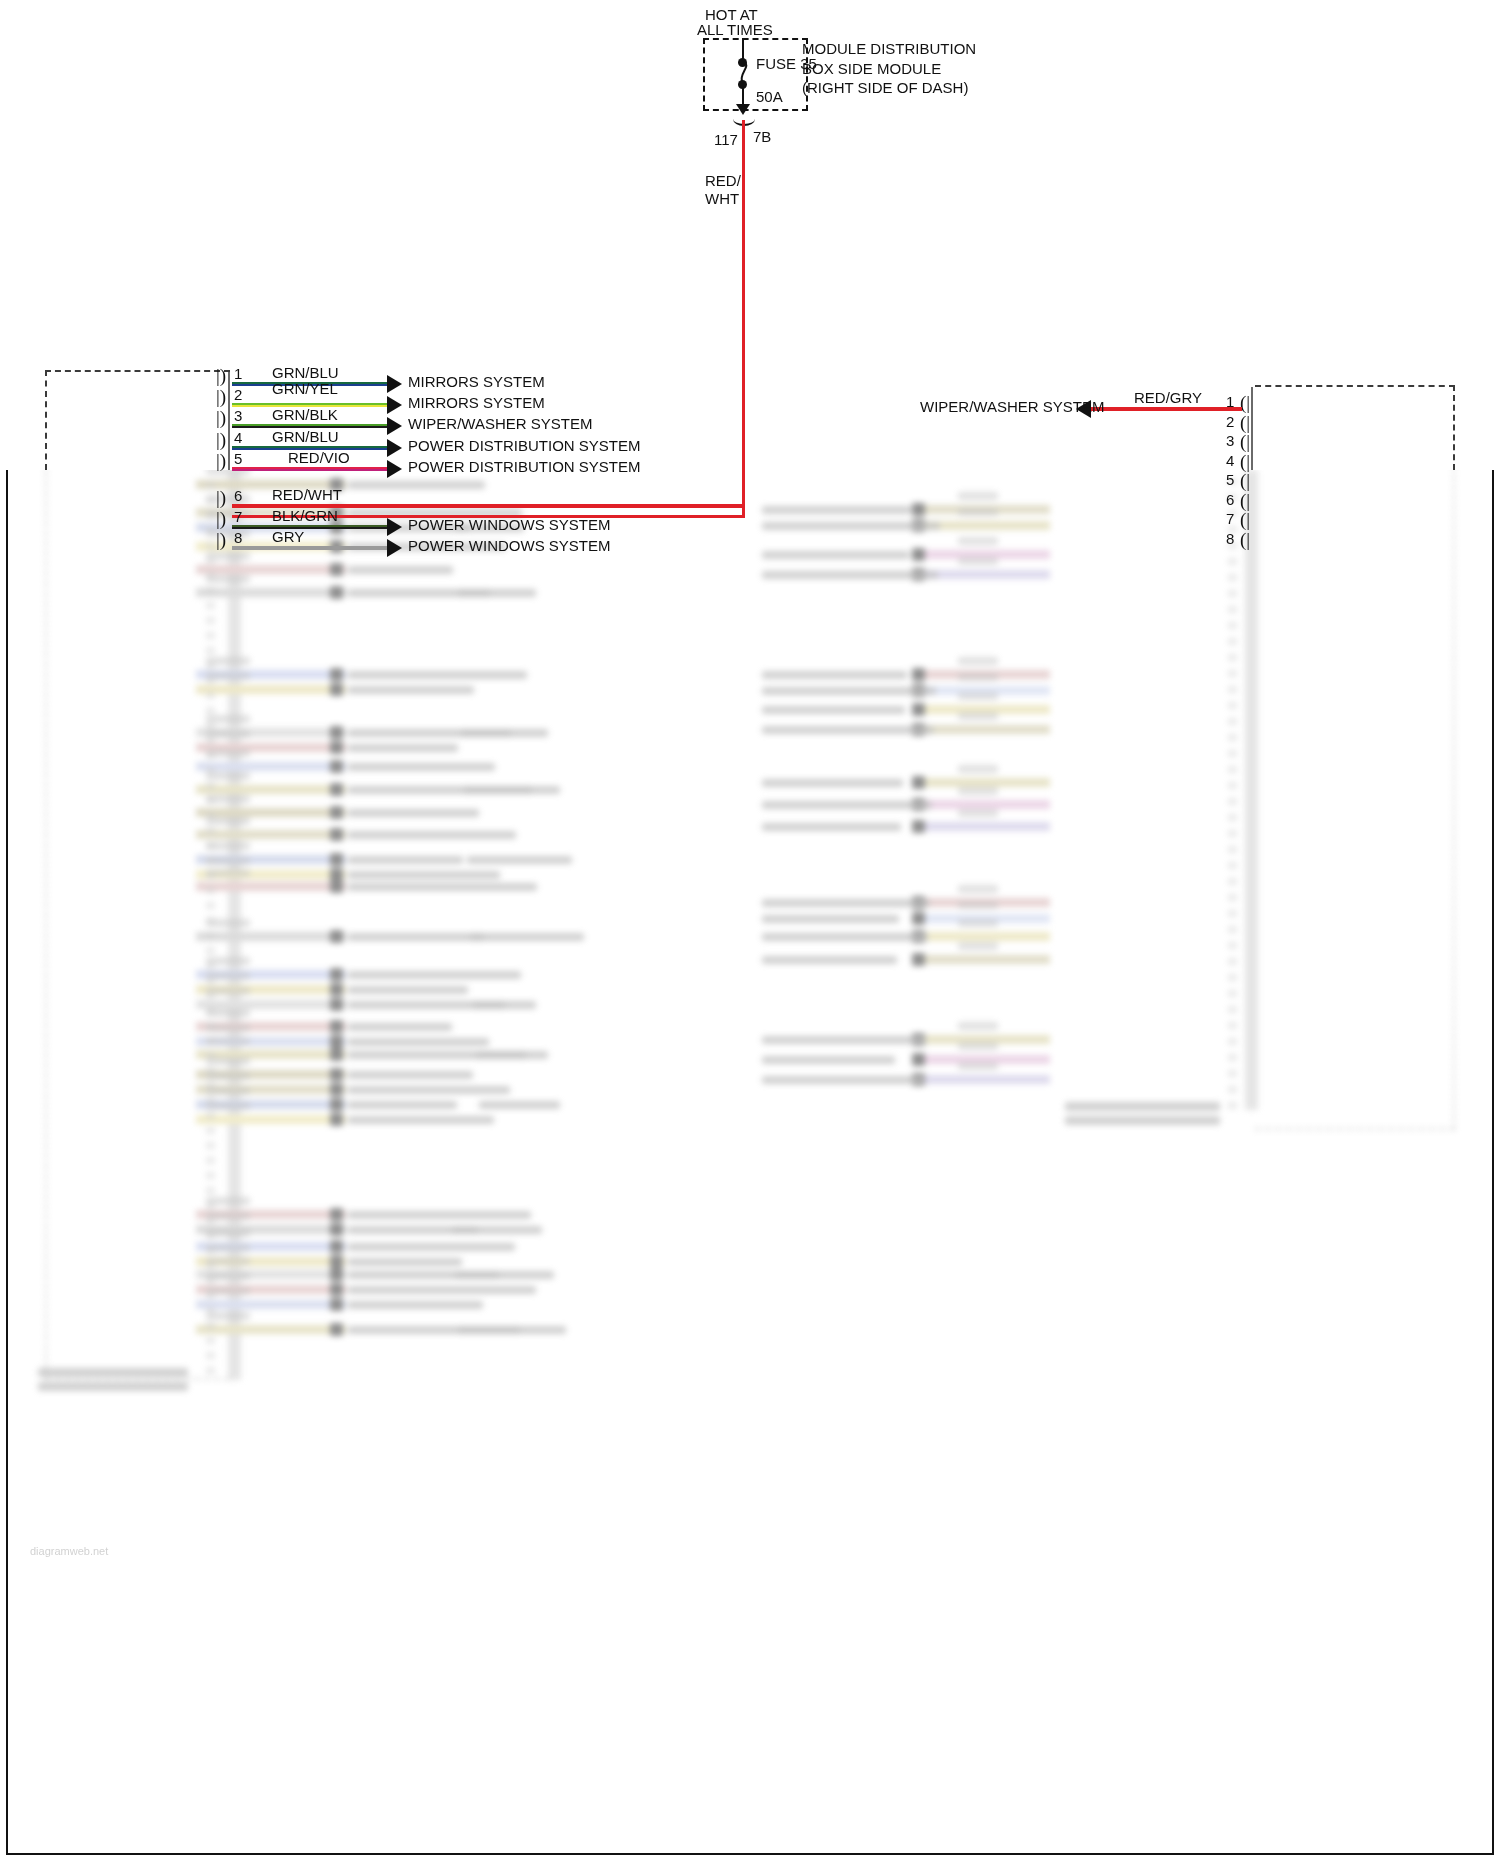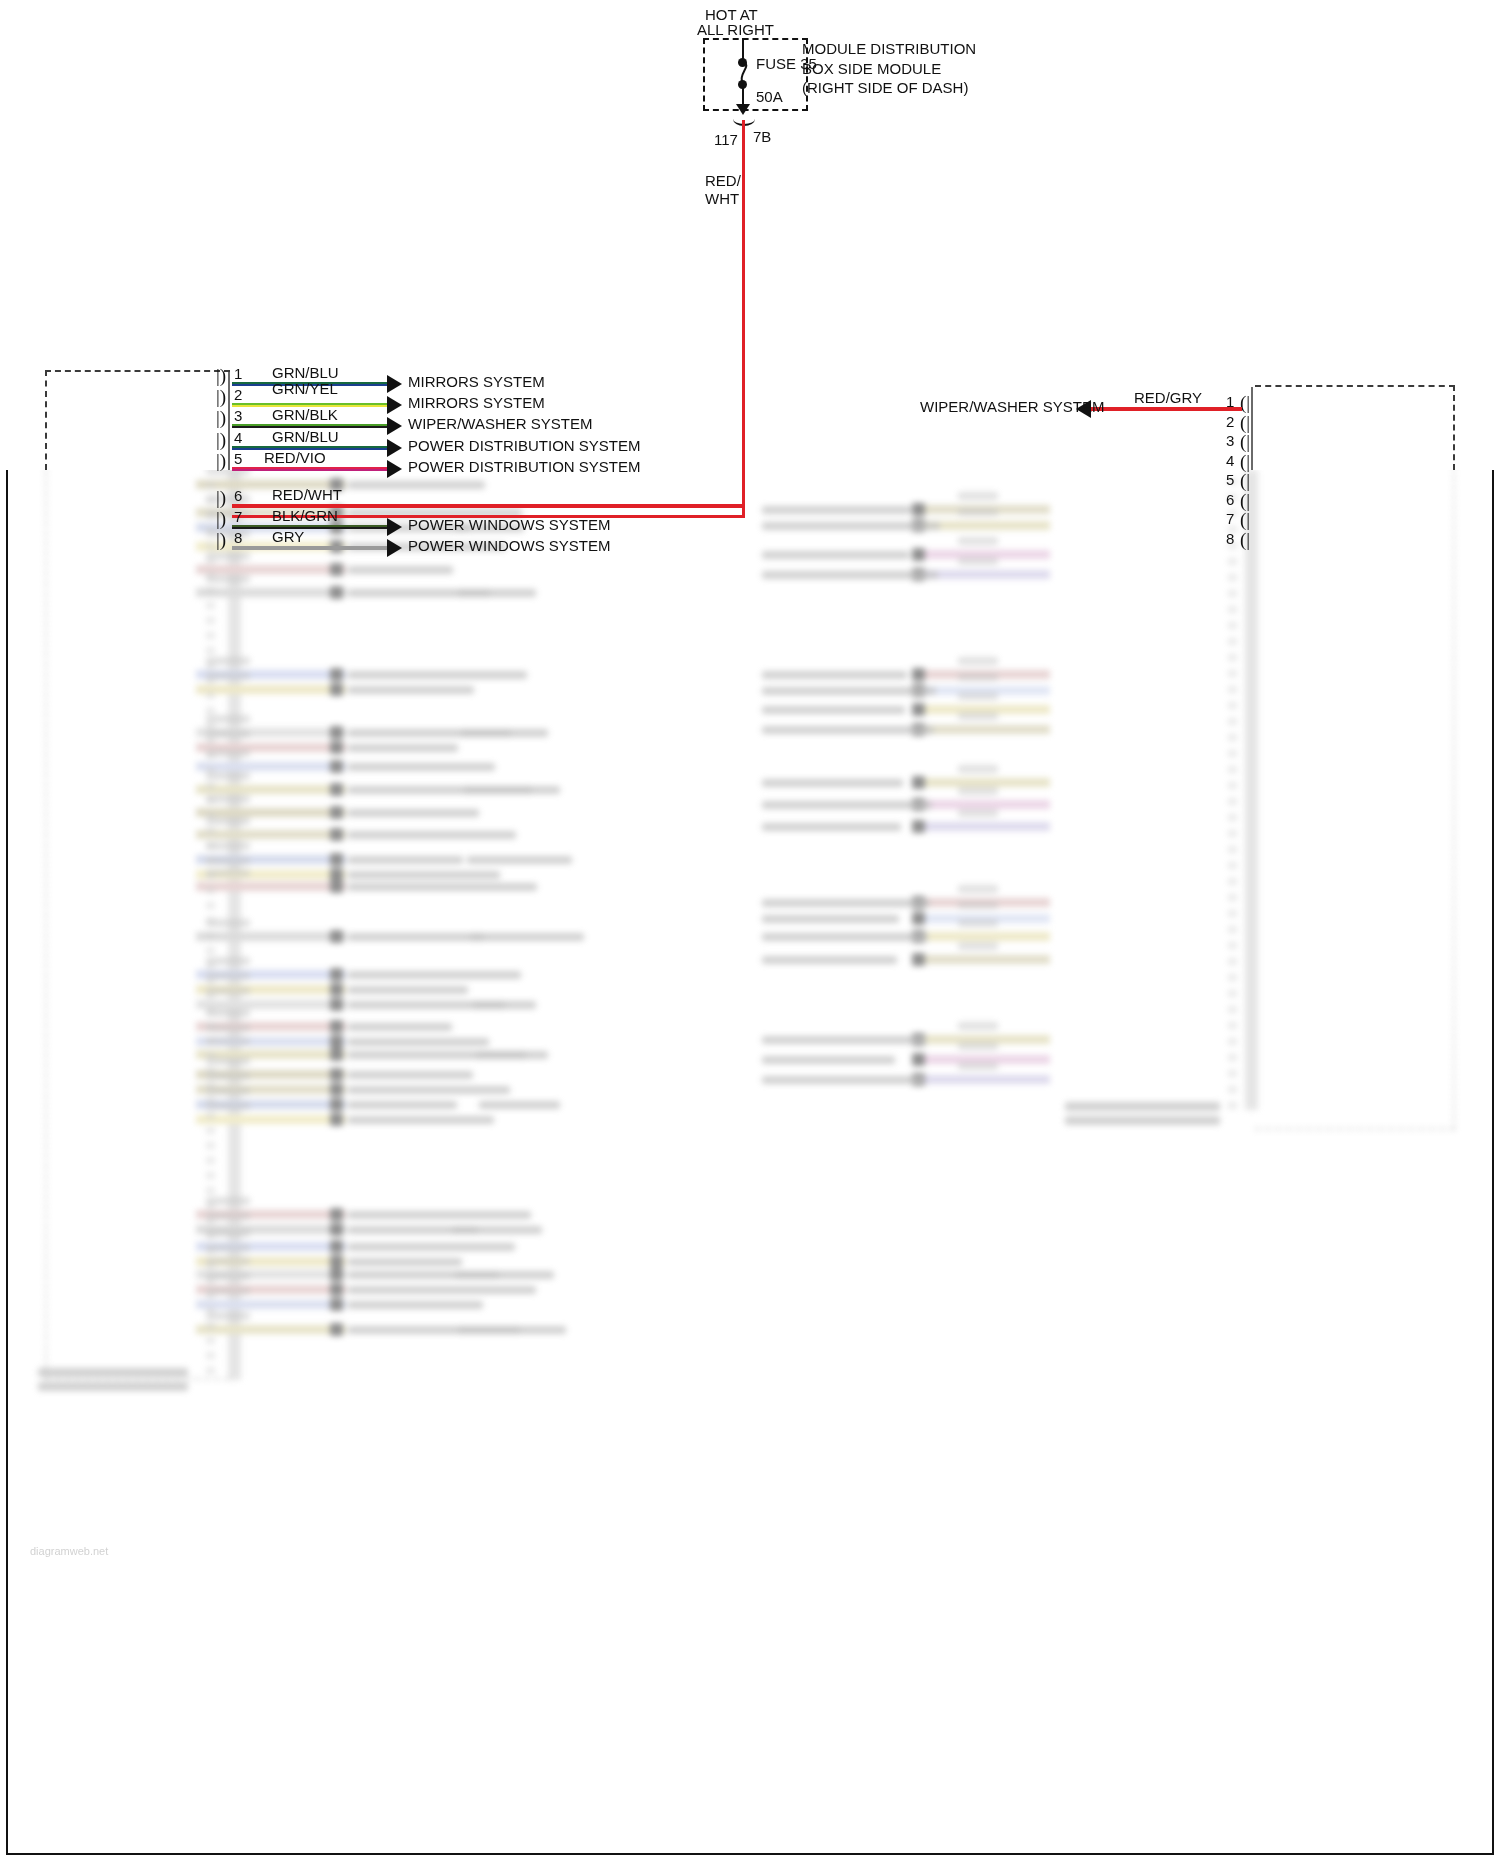--- a/index.html
+++ b/index.html
@@ -396,21 +396,21 @@
         <div class="bt" style="left: 38px; top: 898px; width: 150px; height: 9px;"></div>
         <div class="bt" style="left: 38px; top: 912px; width: 150px; height: 9px;"></div>
         <div class="bt" style="left: 1065px; top: 632px; width: 155px; height: 9px;"></div>
         <div class="bt" style="left: 1065px; top: 646px; width: 155px; height: 9px;"></div>
       </div>
   </div>
 
   <div class="sharp">
 
     <div class="txt" style="left:705px;top:6px;">HOT AT</div>
-    <div class="txt" style="left:697px;top:21px;">ALL RIGHT</div>
+    <div class="txt" style="left:697px;top:21px;">ALL TIMES</div>
 
     <div class="fusebox"></div>
     <div class="fuse-wire-top"></div>
     <div class="fuse-dot" style="left:738px;top:58px;"></div>
     <svg class="fuse-squiggle" viewBox="0 0 18 24">
       <path d="M9 0 C 17 5, 1 12, 9 24" stroke="#111" stroke-width="2" fill="none"></path>
     </svg>
     <div class="fuse-dot" style="left:738px;top:80px;"></div>
     <div class="fuse-wire-bot"></div>
     <div class="fuse-arrow"></div>
@@ -466,21 +466,21 @@
         <div class="pin-num" style="left: 234px; top: 428.6px;">4</div>
         <div class="wire2" style="left: 232px; top: 445.6px; width: 155px; background: rgb(23, 105, 63);"></div>
         <div class="wire2" style="left: 232px; top: 447.6px; width: 155px; background: rgb(27, 63, 143);"></div>
         <div class="wlabel" style="left: 272px; top: 427.6px;">GRN/BLU</div>
         <div class="arrow-r" style="left: 387px; top: 438.6px;"></div>
         <div class="dest" style="left: 408px; top: 436.6px;">POWER DISTRIBUTION SYSTEM</div>
         <div class="pin-bracket" style="left: 216px; top: 449.8px;">|)</div>
         <div class="pin-num" style="left: 234px; top: 449.8px;">5</div>
         <div class="wire2" style="left: 232px; top: 466.8px; width: 155px; background: rgb(224, 33, 75);"></div>
         <div class="wire2" style="left: 232px; top: 468.8px; width: 155px; background: rgb(192, 31, 122);"></div>
-        <div class="wlabel" style="left: 264px; top: 448.8px;">RED/VIO</div>
+        <div class="wlabel" style="left: 288px; top: 448.8px;">RED/VIO</div>
         <div class="arrow-r" style="left: 387px; top: 459.8px;"></div>
         <div class="dest" style="left: 408px; top: 457.8px;">POWER DISTRIBUTION SYSTEM</div>
         <div class="pin-bracket" style="left: 216px; top: 487px;">|)</div>
         <div class="pin-num" style="left: 234px; top: 487px;">6</div>
         <div class="wire2" style="left: 232px; top: 504px; width: 513px; background: rgb(224, 32, 39);"></div>
         <div class="wire2" style="left: 232px; top: 506px; width: 513px; background: rgb(224, 32, 39);"></div>
         <div class="wlabel" style="left: 272px; top: 486px;">RED/WHT</div>
         <div class="pin-bracket" style="left: 216px; top: 508.2px;">|)</div>
         <div class="pin-num" style="left: 234px; top: 508.2px;">7</div>
         <div class="wire2" style="left: 232px; top: 525.2px; width: 155px; background: rgb(60, 92, 36);"></div>

